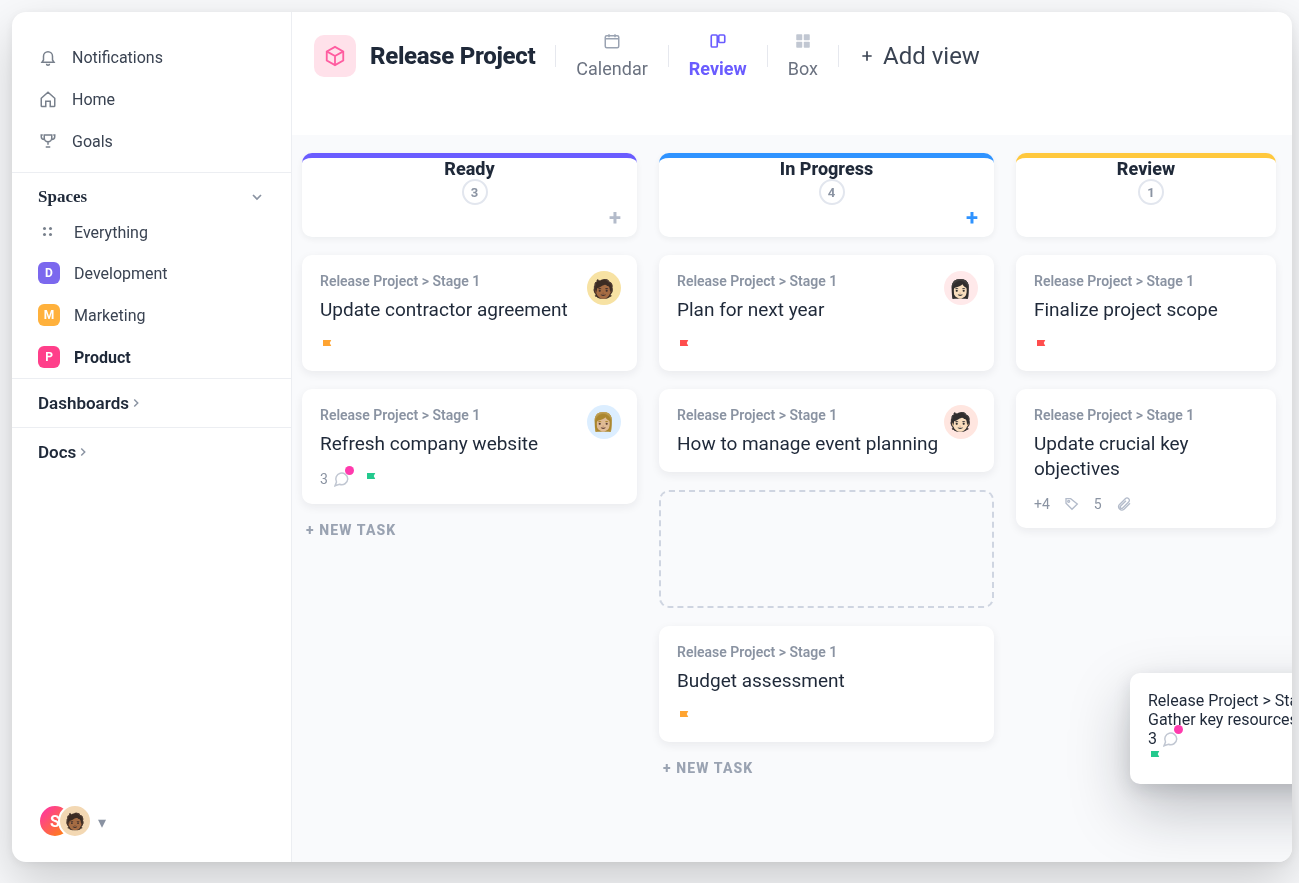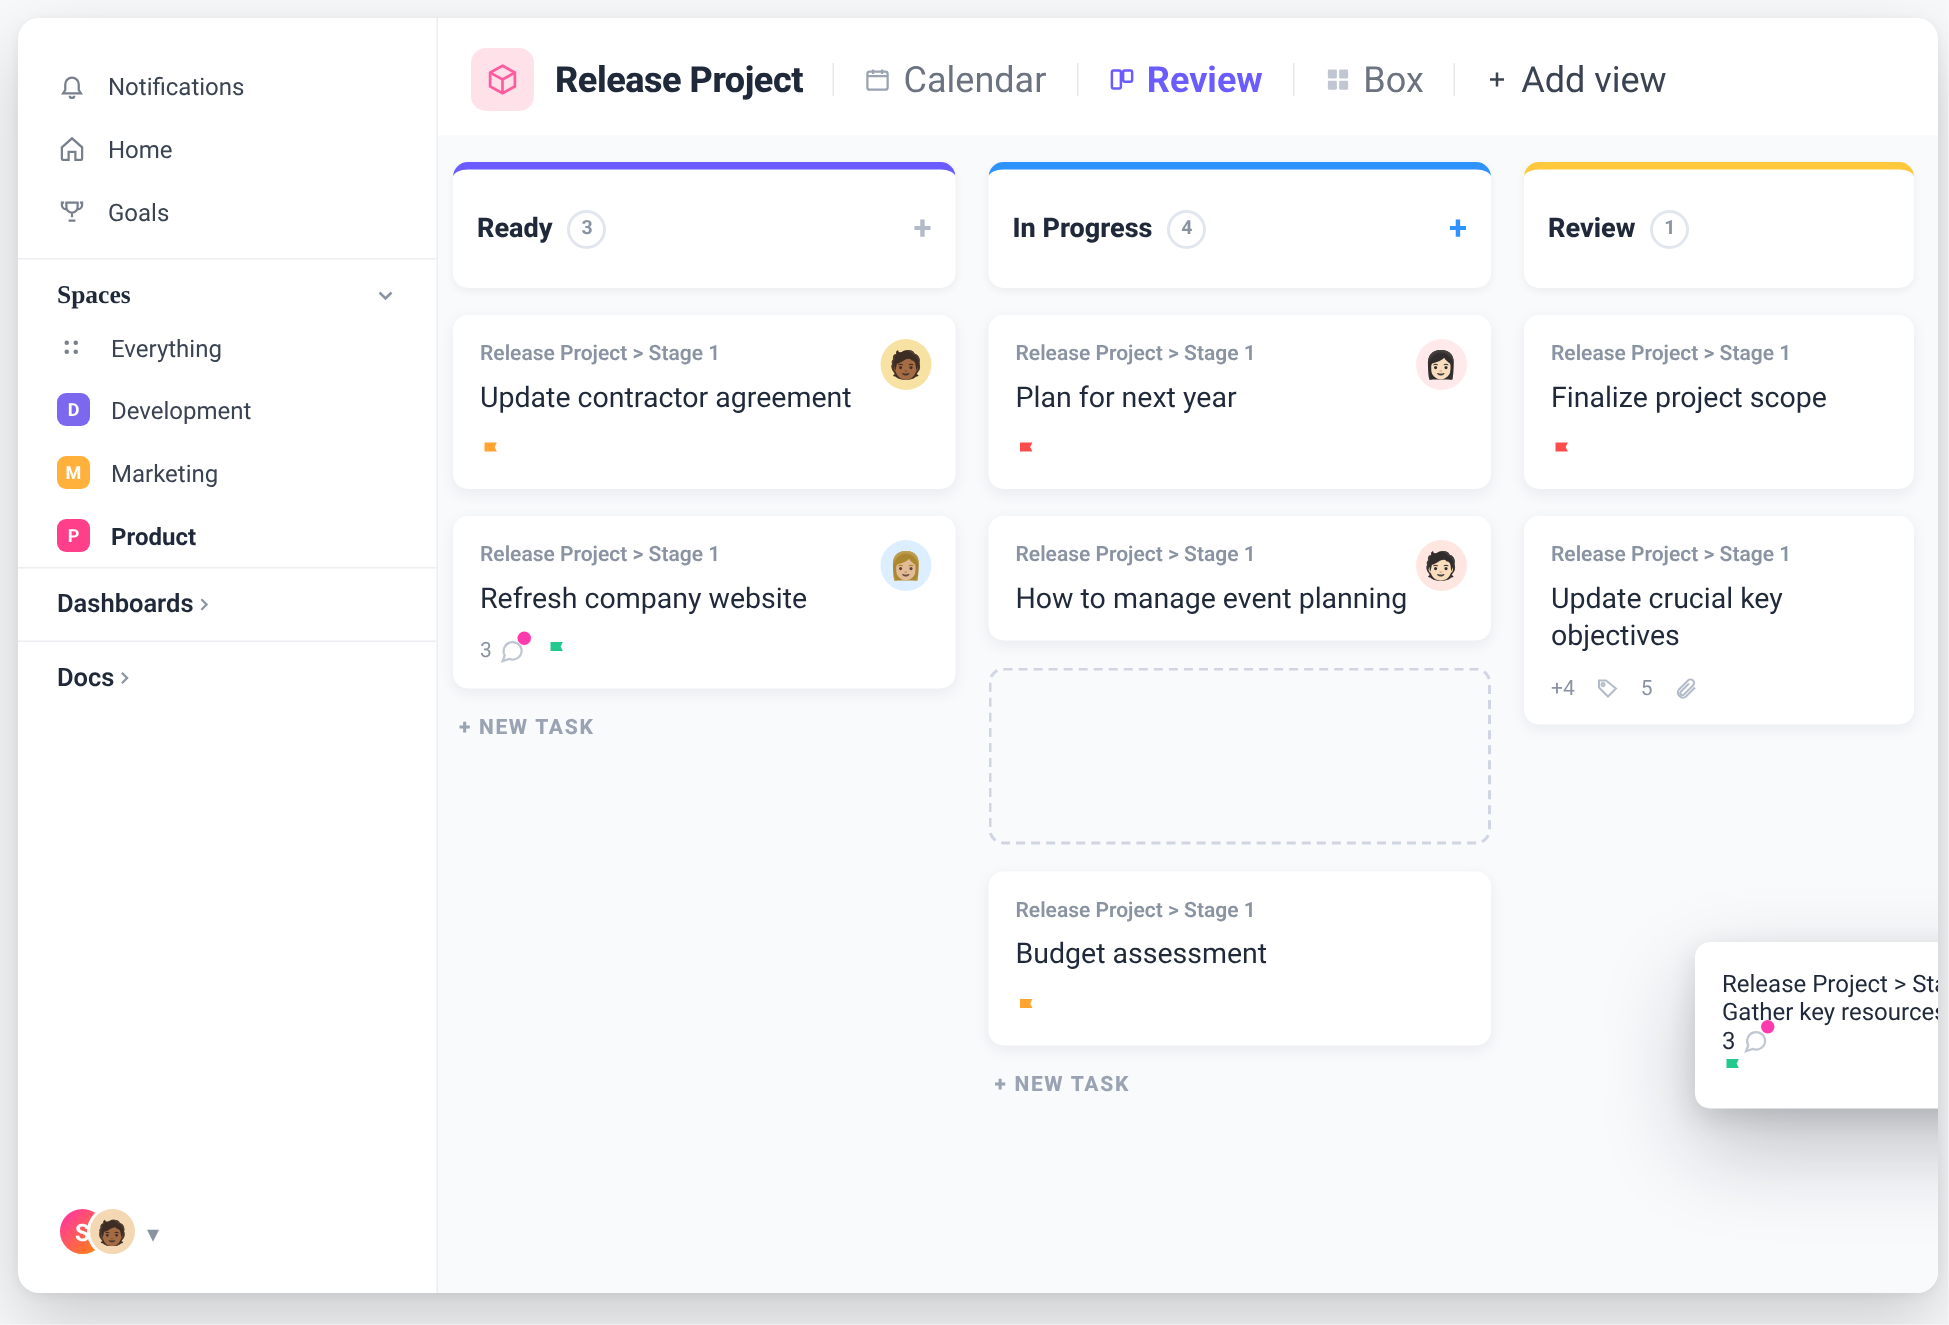--- a/index.html
+++ b/index.html
@@ -83,36 +83,36 @@
   .avatar-s {
     width:34px; height:34px; border-radius:50%; position:absolute; top:0;
     display:flex; align-items:center; justify-content:center;
     font-weight:700; color:#fff;
     border:2px solid #fff;
   }
   .avatar-s.a { left:0; background: linear-gradient(135deg,#ff2fb0,#ff8a00); }
   .avatar-s.b { left:20px; background:#f3d8b3; font-size:16px; }
 
   
-  .main { flex:1; display:flex; flex-direction:column; min-width:0; }
+  .main { flex:1; display:flex; flex-direction:column; min-width:0;gap:40px; }
   .topbar {
     display:flex; align-items:center; gap:14px;
     padding: 20px 22px 16px;
   }
   .proj-icon {
     width:42px; height:42px; border-radius:10px;
     background:#ffe1ea; display:flex; align-items:center; justify-content:center;
     color:#ff5ca0;
   }
   .proj-title { font-size:24px; font-weight:800; letter-spacing:-.3px; }
   .vdiv { width:1px; height:22px; background:#e6e8ee; margin:0 6px; }
 
   .view-tab {
     display:flex; align-items:center; gap:8px;
-    font-size:24px; color:#6b7280; cursor:pointer;
+    font-size:18px; color:#6b7280; cursor:pointer;flex-direction:column;
   }
   .view-tab.active { color:#6a5cff; font-weight:700; }
 
   .add-view { display:flex; align-items:center; gap:8px; color:#3a4352; font-size:24px; cursor:pointer; }
 
   
   .board {
     flex:1; padding: 18px 0 0 10px;
     background:#f9fafc;
     display:flex; gap:22px;
@@ -122,20 +122,21 @@
   .column {
     width:335px; flex:0 0 335px;
     display:flex; flex-direction:column; gap:18px;
   }
   .col-header {
     background:#fff; border-radius:10px;
     border-top:5px solid transparent;
     box-shadow:0 2px 6px rgba(25,30,40,.06);
     height:84px; display:flex; align-items:center;
     padding: 0 16px;
+    flex-direction: column;
   }
   .col-header h3 { font-size:18px; font-weight:800; }
   .count-pill {
     margin-left:10px; width:26px; height:26px; border-radius:50%;
     border:2px solid #e2e6ee; display:flex; align-items:center; justify-content:center;
     font-size:13px; color:#8a93a2; font-weight:700;
   }
   .col-add { margin-left:auto; color:#b3bbca; font-size:22px; font-weight:700; cursor:pointer; }
   .col-add.blue { color:#2f93ff; }
 

